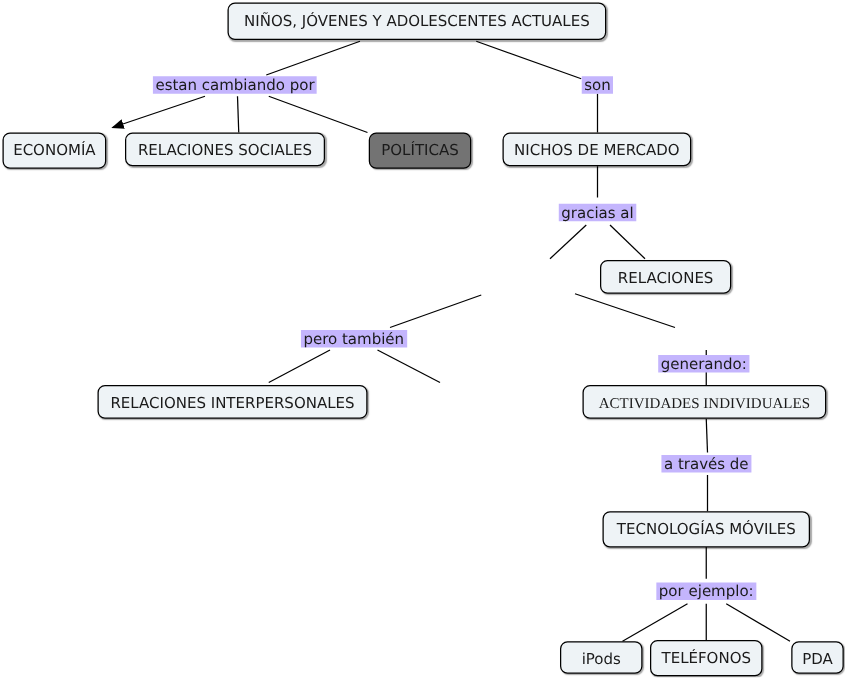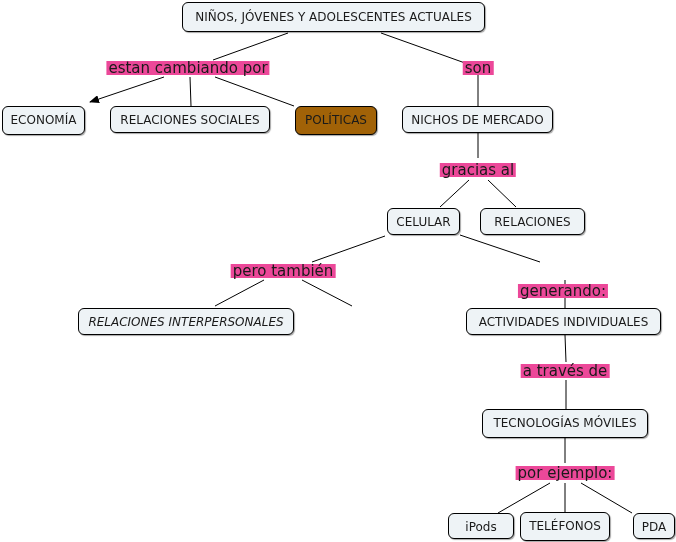--- a/index.html
+++ b/index.html
@@ -33,25 +33,25 @@
       border-radius: 6px;
       box-shadow: 1px 1px 1px rgba(0,0,0,0.35);
       font-size: 12px;
       line-height: 26px;
       text-align: center;
       white-space: nowrap;
       cursor: pointer;
     }
     .phrase {
       position: absolute;
-      font-size: 15px;
+      font-size: 12px;
       line-height: 14px;
       text-align: right;
       white-space: nowrap;
-      background: #ec4899;
+      background: #c4b5fd;
       padding: 0 2px;
       transform: translateX(-50%);
     }
   </style>
 </head>
 <body>
 
 <div id="canvas">
 
   <svg id="links" viewBox="0 0 676 542">
@@ -99,34 +99,33 @@
 
     <line x1="565" y1="483" x2="565" y2="512" style="stroke: rgb(0, 0, 0);"></line>
 
     <line x1="581" y1="483" x2="632" y2="513" style="stroke: rgb(0, 0, 0);"></line>
   </svg>
 
   <div class="node" style="left: 2px; top: 106px; width: 83px; height: 29px; background: rgb(238, 243, 246); border-color: rgb(0, 0, 0);">ECONOMÍA</div>
 
   <div class="node" style="left: 182px; top: 2px; width: 303px; height: 30px; line-height: 28px; background: rgb(238, 243, 246); border-color: rgb(0, 0, 0);">NIÑOS, JÓVENES Y ADOLESCENTES ACTUALES</div>
 
-  <div class="node" style="left: 110px; top: 106px; width: 160px; height: 27px; background: rgb(238, 243, 246); border-color: rgb(0, 0, 0);">RELACIONES SOCIALES</div>
+  <div class="node" style="left: 100px; top: 106px; width: 160px; height: 27px; background: rgb(238, 243, 246); border-color: rgb(0, 0, 0);">RELACIONES SOCIALES</div>
 
-  <div class="node" style="left: 295px; top: 106px; width: 82px; height: 29px; background: #a16207; border-color: rgb(0, 0, 0);">POLÍTICAS</div>
+  <div class="node" style="left: 295px; top: 106px; width: 82px; height: 29px; background: #737373; border-color: rgb(0, 0, 0);">POLÍTICAS</div>
 
   <div class="node" style="left: 402px; top: 106px; width: 151px; height: 27px; background: rgb(238, 243, 246); border-color: rgb(0, 0, 0);">NICHOS DE MERCADO</div>
 
-  <div class="node" style="left: 387px; top: 208px; width: 73px; height: 27px; background: rgb(238, 243, 246); border-color: rgb(0, 0, 0);">CELULAR</div>
 
   <div class="node" style="left: 480px; top: 208px; width: 105px; height: 27px; background: rgb(238, 243, 246); border-color: rgb(0, 0, 0);">RELACIONES</div>
 
-  <div class="node" style="left: 78px; top: 308px; width: 216px; height: 27px; background: rgb(238, 243, 246); border-color: rgb(0, 0, 0); font-style: italic;">RELACIONES INTERPERSONALES</div>
+  <div class="node" style="left: 78px; top: 308px; width: 216px; height: 27px; background: rgb(238, 243, 246); border-color: rgb(0, 0, 0);">RELACIONES INTERPERSONALES</div>
 
 
-  <div class="node" style="left: 466px; top: 308px; width: 195px; height: 27px; background: rgb(238, 243, 246); border-color: rgb(0, 0, 0);">ACTIVIDADES INDIVIDUALES</div>
+  <div class="node" style="left: 466px; top: 308px; width: 195px; height: 27px; background: rgb(238, 243, 246); border-color: rgb(0, 0, 0); font-family: Liberation Serif, serif;">ACTIVIDADES INDIVIDUALES</div>
 
   <div class="node" style="left: 482px; top: 409px; width: 166px; height: 29px; background: rgb(238, 243, 246); border-color: rgb(0, 0, 0);">TECNOLOGÍAS MÓVILES</div>
 
   <div class="node" style="left: 448px; top: 513px; width: 66px; height: 26px; background: rgb(238, 243, 246); border-color: rgb(0, 0, 0);">iPods</div>
 
   <div class="node" style="left: 520px; top: 512px; width: 90px; height: 29px; background: rgb(238, 243, 246); border-color: rgb(0, 0, 0);">TELÉFONOS</div>
 
   <div class="node" style="left: 633px; top: 513px; width: 42px; height: 26px; background: rgb(238, 243, 246); border-color: rgb(0, 0, 0);">PDA</div>
 
   <div class="phrase" style="left:188px; top:61px;">estan cambiando por</div>

